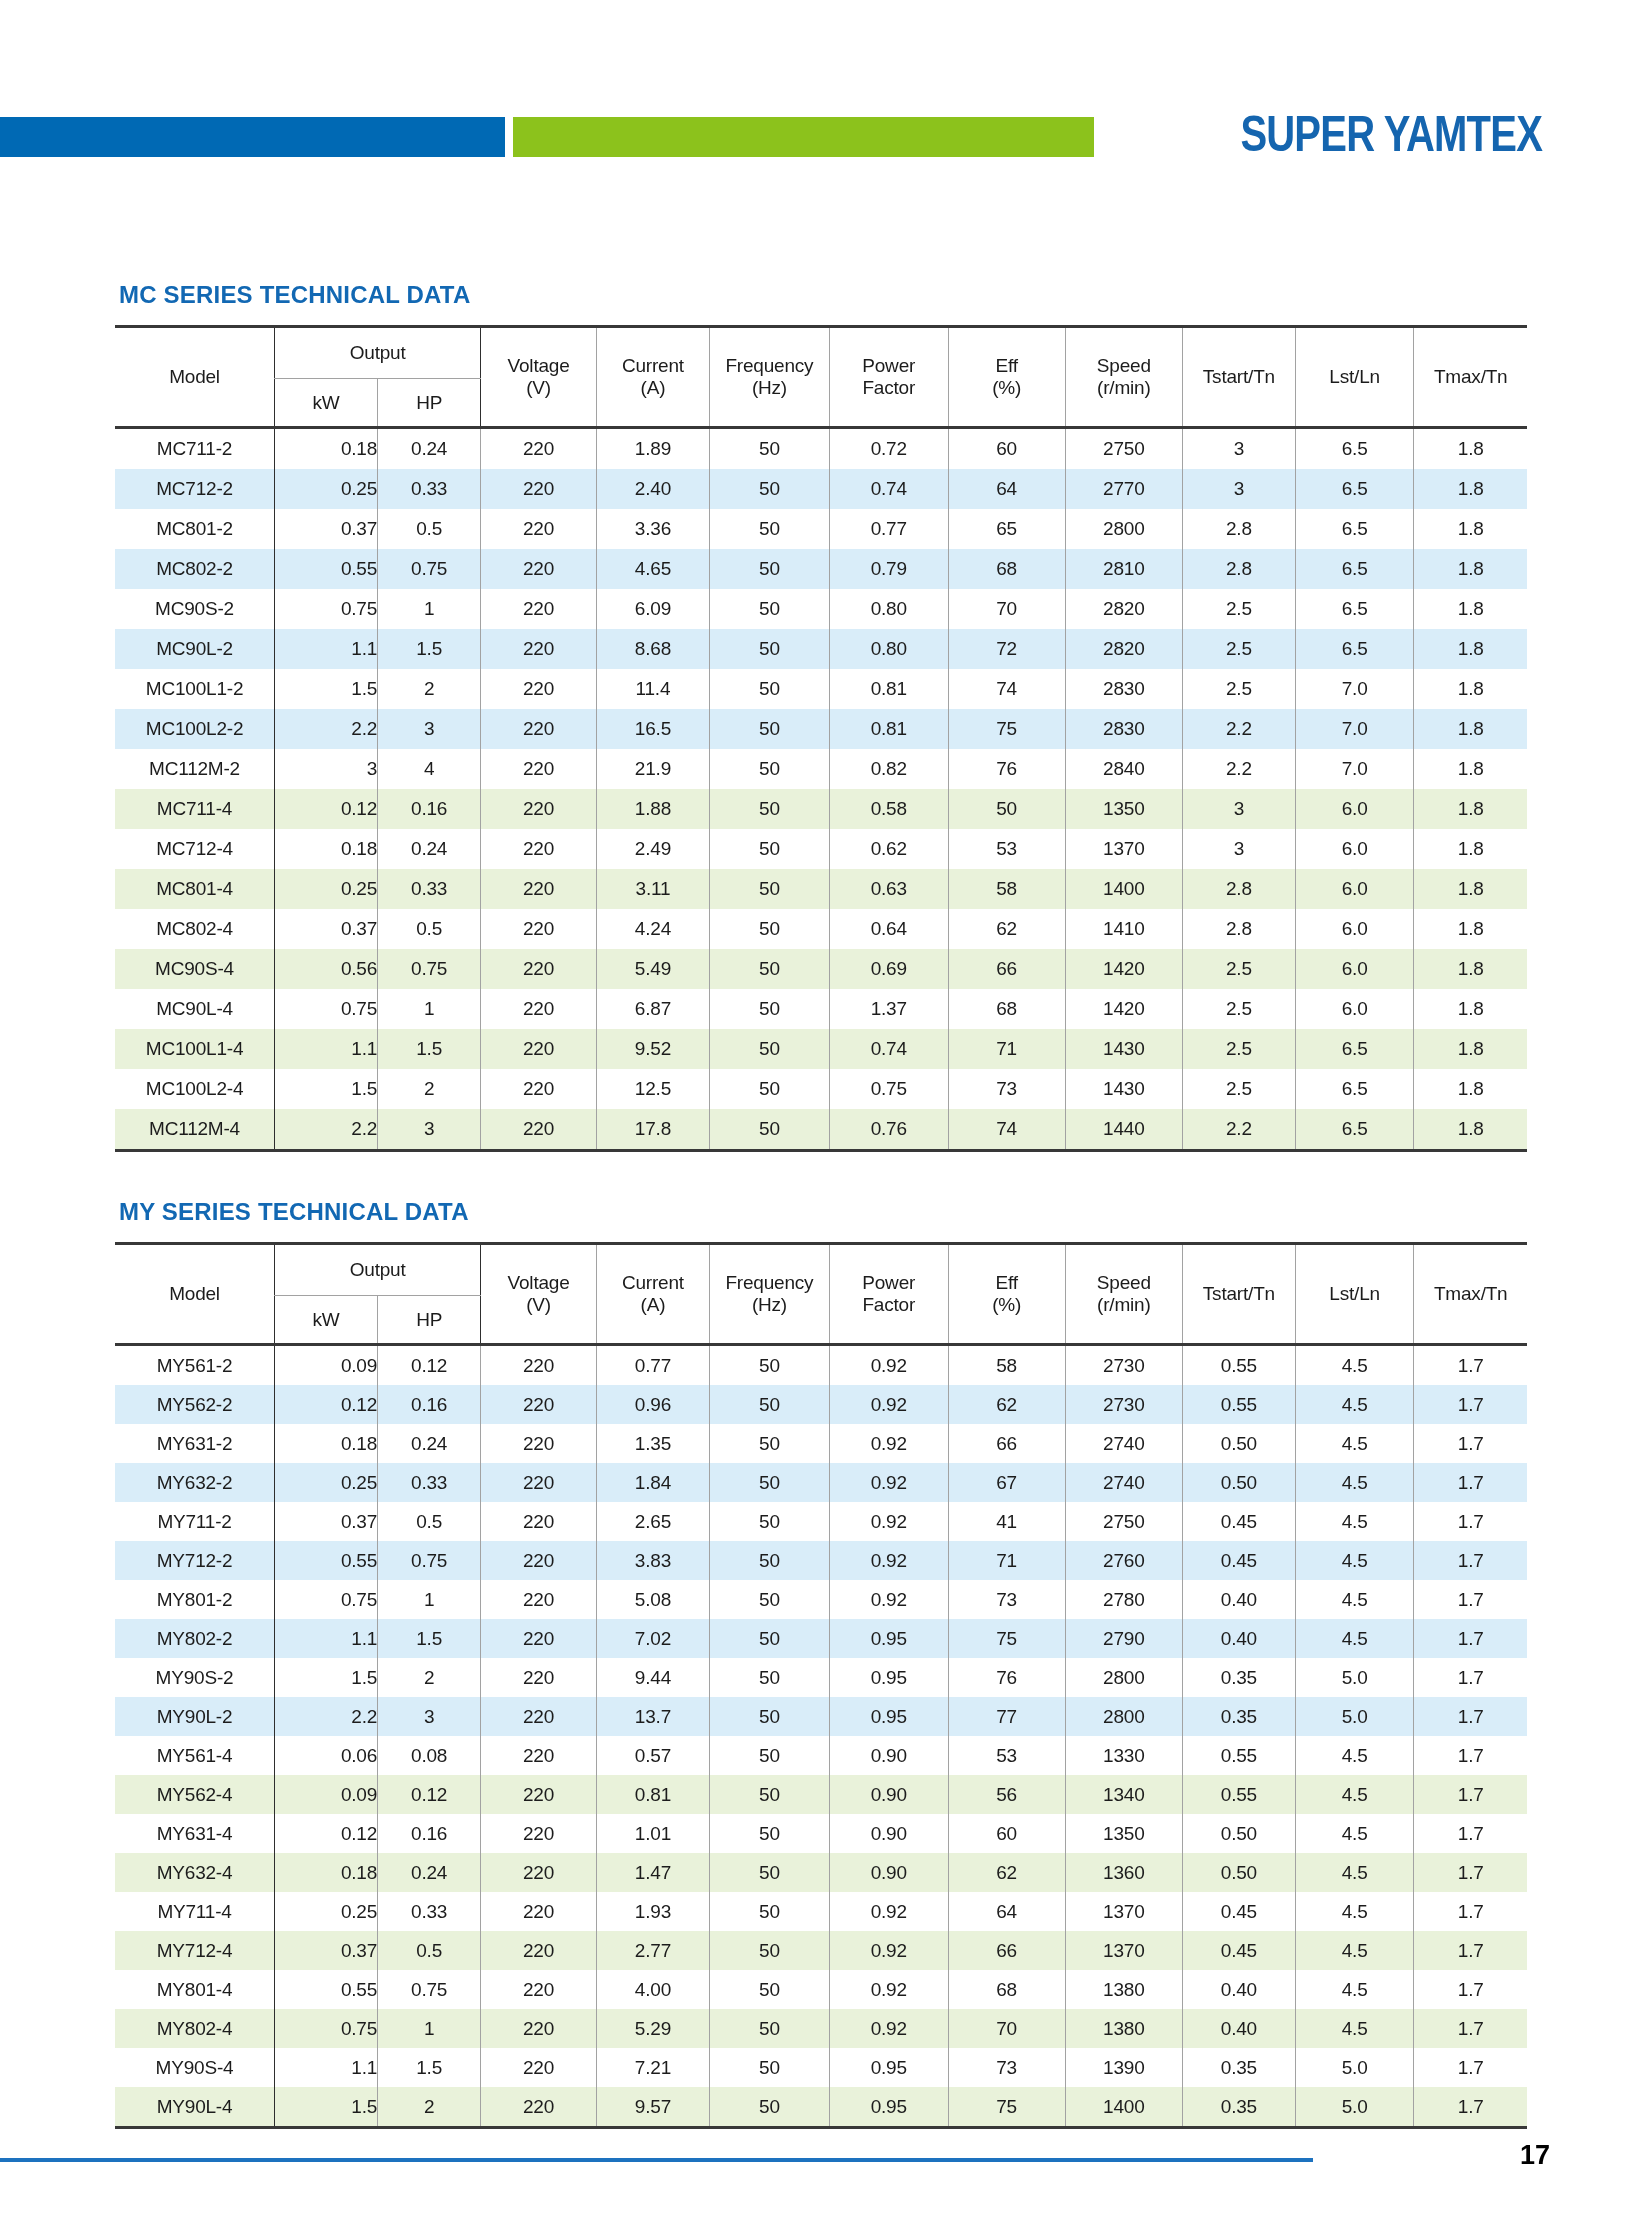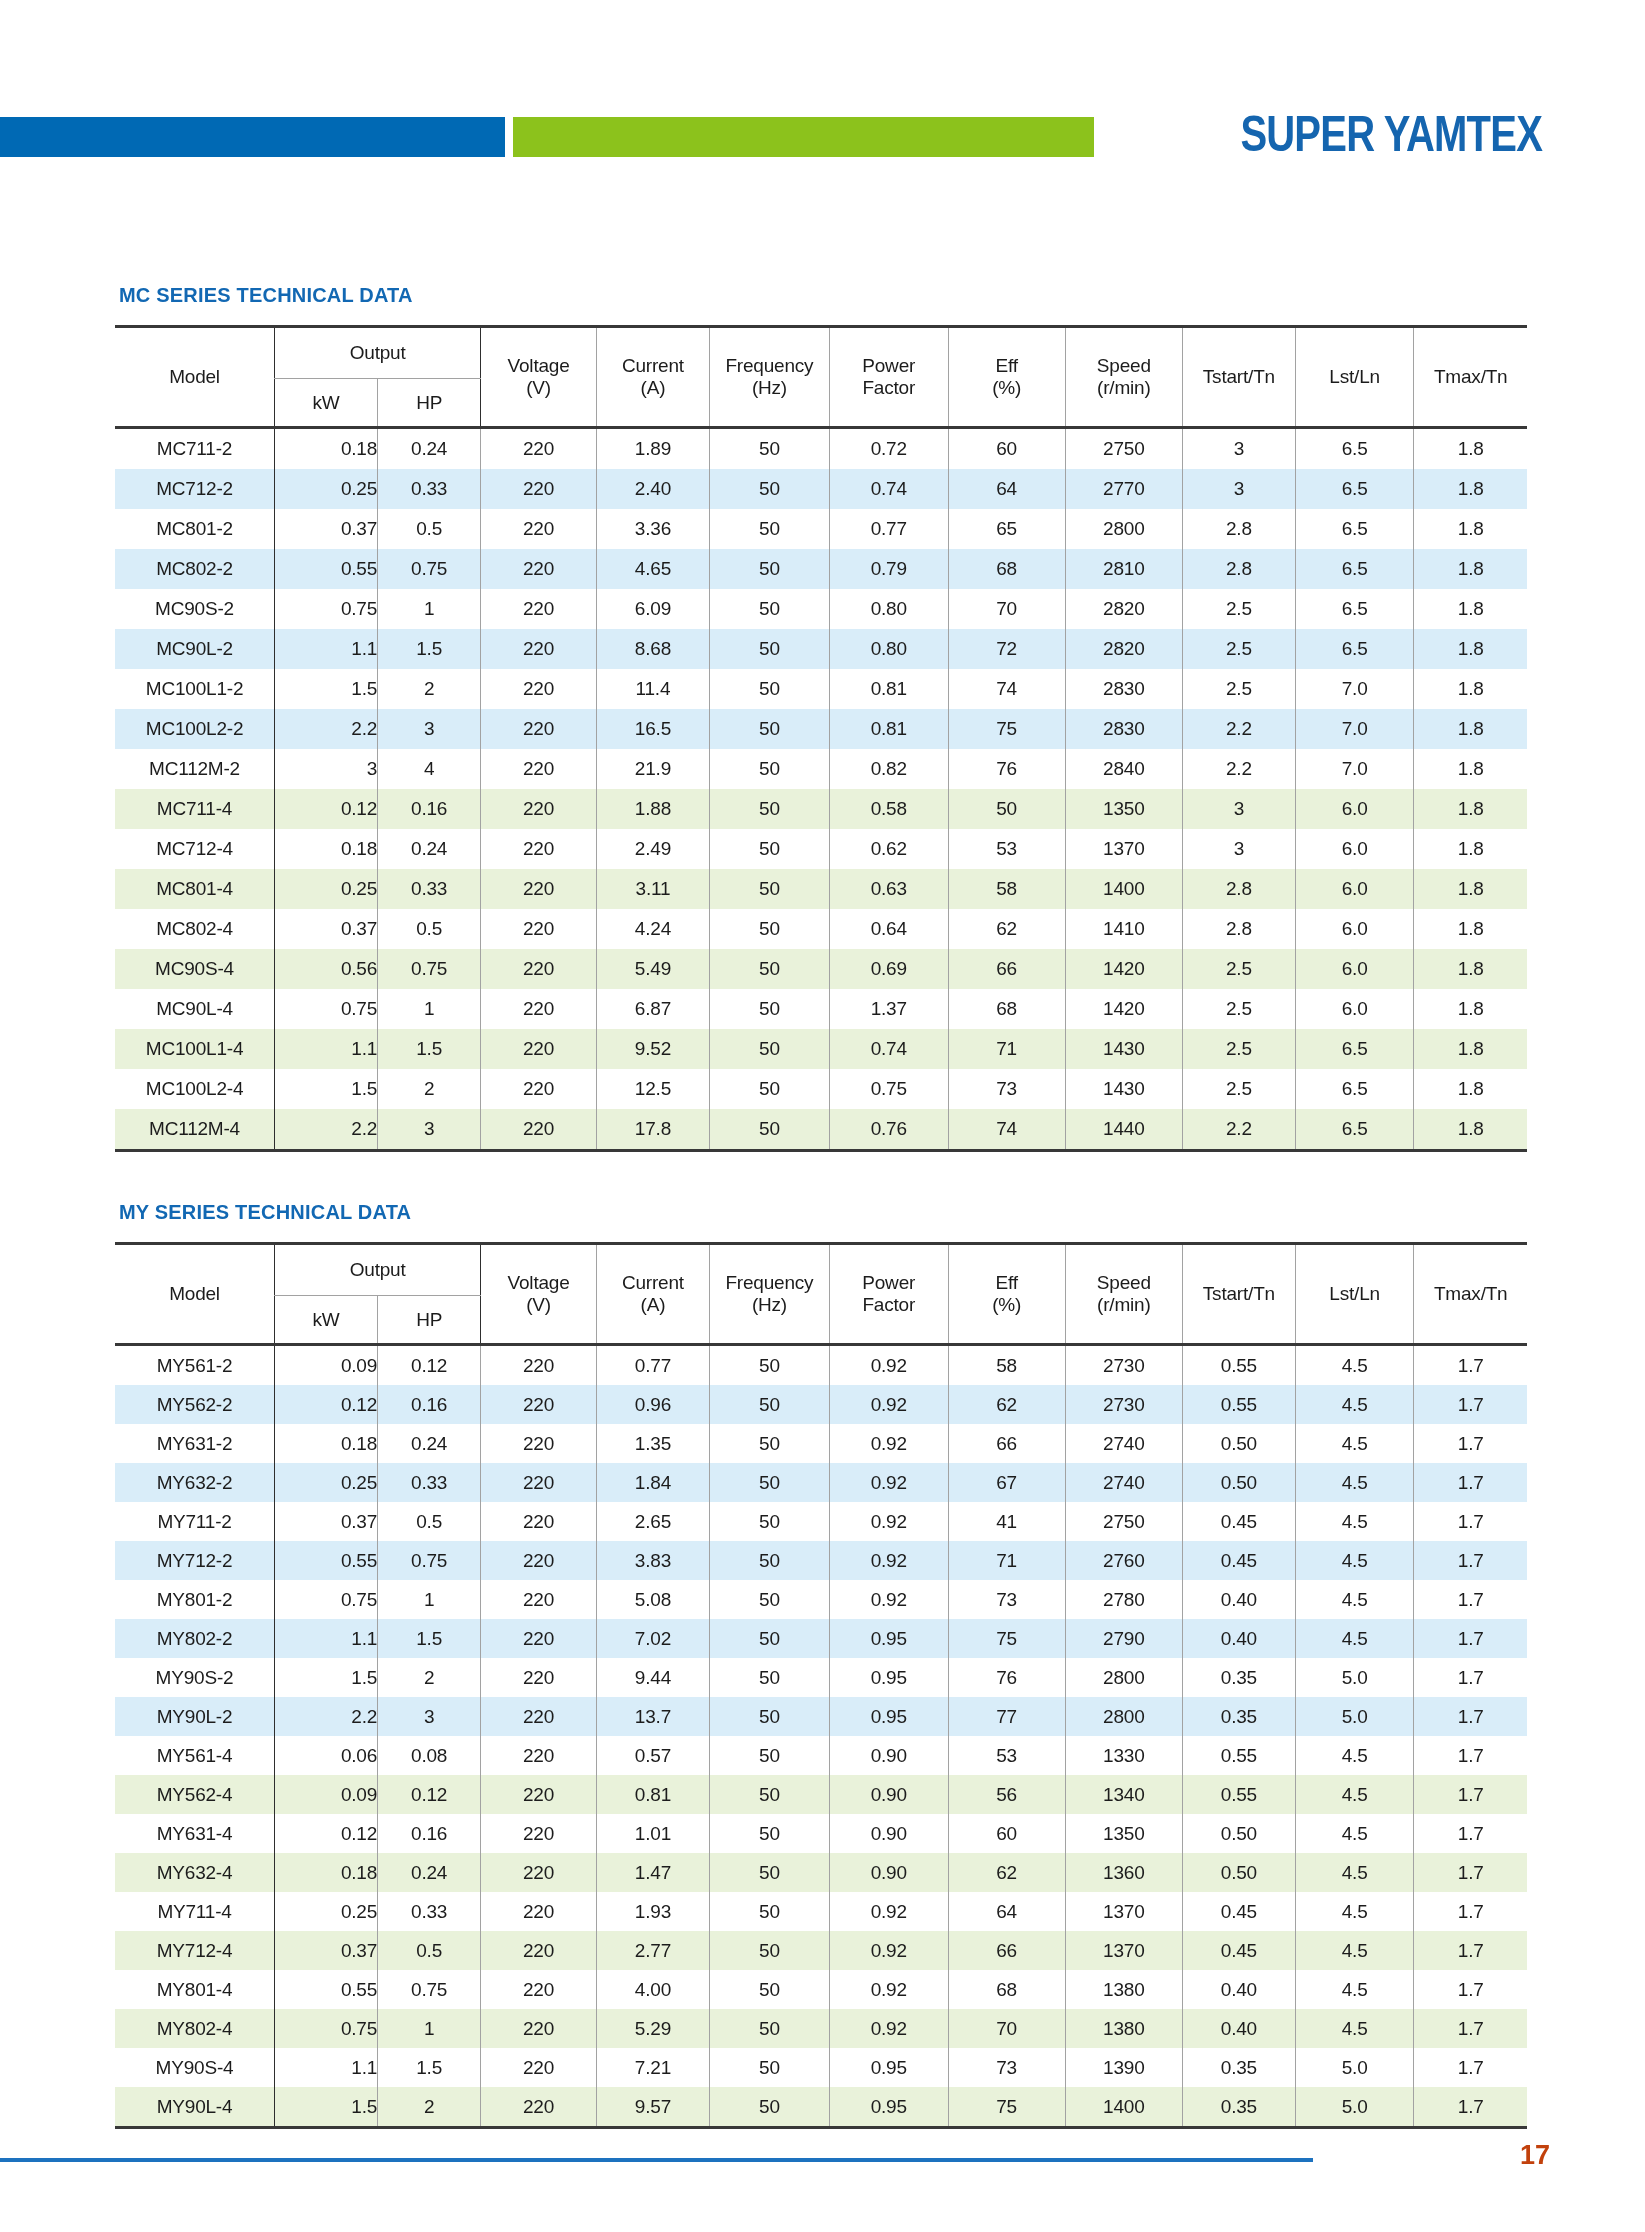--- a/index.html
+++ b/index.html
@@ -18,21 +18,21 @@
     font-size:50px;font-weight:800;letter-spacing:-1px;
     color:var(--brand_blue,#1565af);
     transform:scaleX(0.80);transform-origin:100% 50%;
     white-space:nowrap;
   }
   
   .section{position:absolute;left:115px;width:1412px;}
   .section.mc{top:282px;}
   .section.my{top:1199px;}
   .section h2{
-    margin:0 0 17px 4px;font-size:20px;line-height:26px;font-weight:700;
+    margin:0 0 17px 4px;font-size:24px;line-height:26px;font-weight:700;
     color:var(--title_blue,#1268b3);letter-spacing:0.2px;
   }
   
   table{
     width:100%;border-collapse:collapse;table-layout:fixed;
     border-top:3px solid var(--rule_dark,#383838);
     border-bottom:3px solid var(--rule_dark,#383838);
   }
   thead{border-bottom:3px solid var(--rule_dark,#383838);}
   th,td{
@@ -46,21 +46,21 @@
   td:nth-child(2){border-left:1.5px solid #2e2e2e;text-align:right;}
   thead tr:first-child th{height:50px;}
   thead tr:last-child th{height:47px;}
   th.group-output{border-bottom:1px solid var(--line_gray,#a2a2a2);}
   .t1 td{height:40px;}
   .t2 td{height:39px;}
   tr.s-blue{background:var(--stripe_blue,#d9edf9);}
   tr.s-green{background:var(--stripe_green,#e9f2da);}
   
   .footer-rule{position:absolute;left:0;top:2158px;width:1313px;height:4px;background:var(--footer_line,#1d72bf);}
-  .page-number{position:absolute;top:2140px;right:108px;font-size:27px;font-weight:700;color:#c2410c;margin-left:14px;}
+  .page-number{position:absolute;top:2140px;right:108px;font-size:27px;font-weight:700;color:#000000;margin-left:14px;}
 </style>
 </head>
 <body>
 
 <div class="page">
 
   <div class="bar-blue"></div>
   <div class="bar-green"></div>
   <div class="brand">SUPER YAMTEX</div>
 

